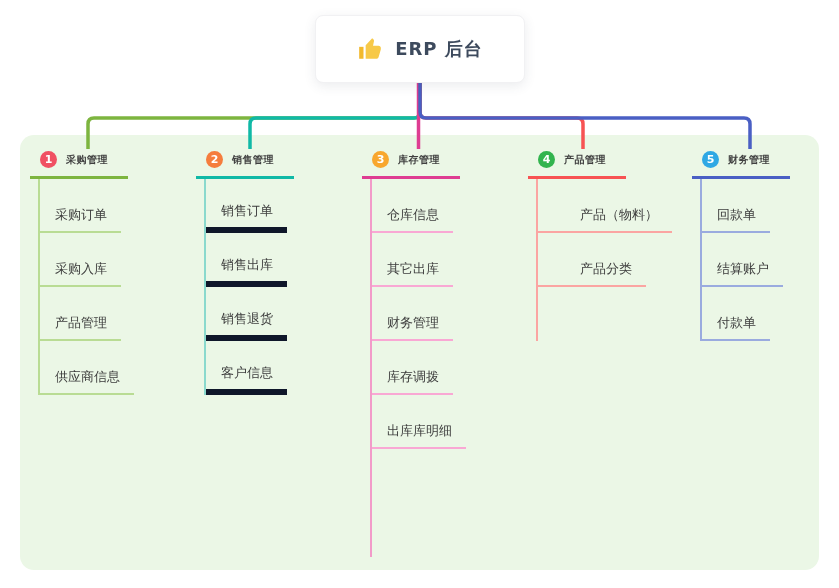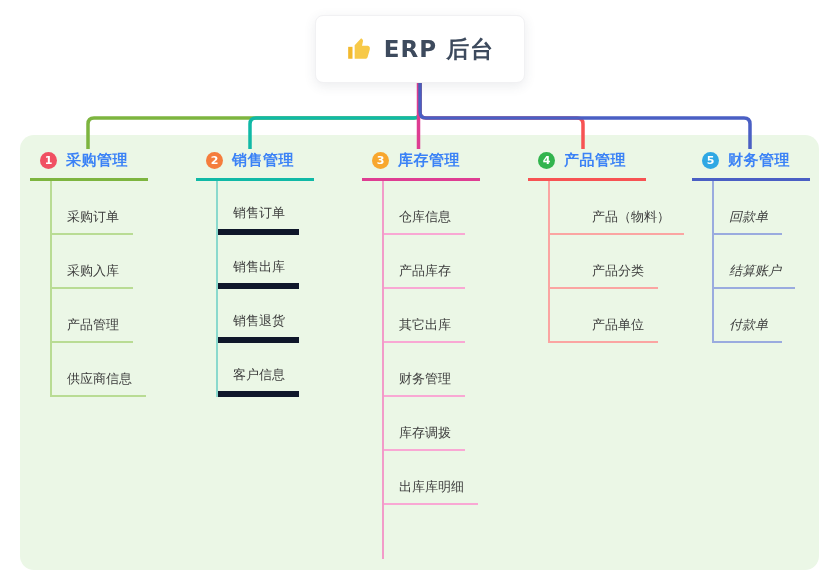--- a/index.html
+++ b/index.html
@@ -12,21 +12,21 @@
   }
   
   .root-node {
     position:absolute; left:315px; top:15px; width:210px; height:68px;
     background:#ffffff; border:1px solid #f1f1f3; border-radius:8px;
     box-shadow:0 3px 12px rgba(60,70,90,.10);
     display:flex; align-items:center; justify-content:center; gap:12px;
     z-index:3; cursor:pointer;
   }
   .root-node .root-label {
-    font-size:23px; font-weight:600; color:#3d4a5d; letter-spacing:1px;
+    font-size:18px; font-weight:600; color:#3d4a5d; letter-spacing:1px;
   }
   .thumb-icon { width:26px; height:26px; display:block; }
 
   
   .connectors { position:absolute; left:0; top:0; z-index:1; pointer-events:none; }
   .connectors path { fill:none; stroke-width:3.5px; stroke-linecap:butt; }
   .c1 { stroke:#7db53f; } .c2 { stroke:#10b9a6; } .c3 { stroke:#de3d92; }
   .c4 { stroke:#f75353; } .c5 { stroke:#4a5fc4; }
 
   
@@ -38,23 +38,23 @@
   
   .branch { position:absolute; top:146px; z-index:2; }
   .branch-title {
     display:inline-flex; align-items:center; gap:9px;
     padding:5px 20px 8px 10px; cursor:pointer;
   }
   .badge {
     width:17px; height:17px; border-radius:50%; flex:0 0 17px;
     color:#fff; font-size:11px; font-weight:bold; line-height:17px; text-align:center;
   }
-  .branch-label { font-size:15px; font-weight:600; color:#3b82f6; letter-spacing:.5px; white-space:nowrap; }
-
-  .children { position:relative; margin-left:20px; }
+  .branch-label { font-size:10px; font-weight:600; color:#404040; letter-spacing:.5px; white-space:nowrap; }
+
+  .children { position:relative; margin-left:8px; }
   .vline { position:absolute; left:0; top:0; width:2px; }
   .child { height:54px; display:flex; align-items:flex-end; }
   .child-label {
     display:inline-block; padding:0 14px 7px 17px;
     font-size:13px; color:#3d3d3d; white-space:nowrap; cursor:pointer;
   }
 
   
   .b1 .branch-title { border-bottom:3px solid #7db53f; }
   .b1 .badge { background:#f05062; }
@@ -72,21 +72,21 @@
   .b3 .child-label { border-bottom:2px solid #f9a8d4; }
 
   .b4 .branch-title { border-bottom:3px solid #f75353; }
   .b4 .badge { background:#32b44e; }
   .b4 .vline { background:#fba5a2; }
   .b4 .child-label { border-bottom:2px solid #fba5a2;padding-left:44px; }
 
   .b5 .branch-title { border-bottom:3px solid #4a5fc4; }
   .b5 .badge { background:#2fa8e4; }
   .b5 .vline { background:#9aabdf; }
-  .b5 .child-label { border-bottom:2px solid #9aabdf;font-style:italic; }
+  .b5 .child-label { border-bottom:2px solid #9aabdf; }
 
   .b1 { left:30px; }  .b1 .vline { height:216px; }
   .b2 { left:196px; } .b2 .vline { height:216px; }
   .b3 { left:362px; } .b3 .vline { height:378px; }
   .b4 { left:528px; } .b4 .vline { height:162px; }
   .b5 { left:692px; } .b5 .vline { height:162px; }
 </style>
 </head>
 <body>
 
@@ -156,23 +156,20 @@
   <div class="branch-title">
     <span class="badge">3</span>
     <span class="branch-label">库存管理</span>
   </div>
   <div class="children">
     <div class="vline"></div>
     <div class="child">
         <span class="child-label">仓库信息</span>
       </div>
     <div class="child">
-        <span class="child-label">产品库存</span>
-      </div>
-    <div class="child">
         <span class="child-label">其它出库</span>
       </div>
     <div class="child">
         <span class="child-label">财务管理</span>
       </div>
     <div class="child">
         <span class="child-label">库存调拨</span>
       </div>
     <div class="child">
         <span class="child-label">出库库明细</span>
@@ -186,23 +183,20 @@
     <span class="branch-label">产品管理</span>
   </div>
   <div class="children">
     <div class="vline"></div>
     <div class="child">
         <span class="child-label">产品（物料）</span>
       </div>
     <div class="child">
         <span class="child-label">产品分类</span>
       </div>
-    <div class="child">
-        <span class="child-label">产品单位</span>
-      </div>
   </div>
 </div>
 
 <div class="branch b5">
   <div class="branch-title">
     <span class="badge">5</span>
     <span class="branch-label">财务管理</span>
   </div>
   <div class="children">
     <div class="vline"></div>

